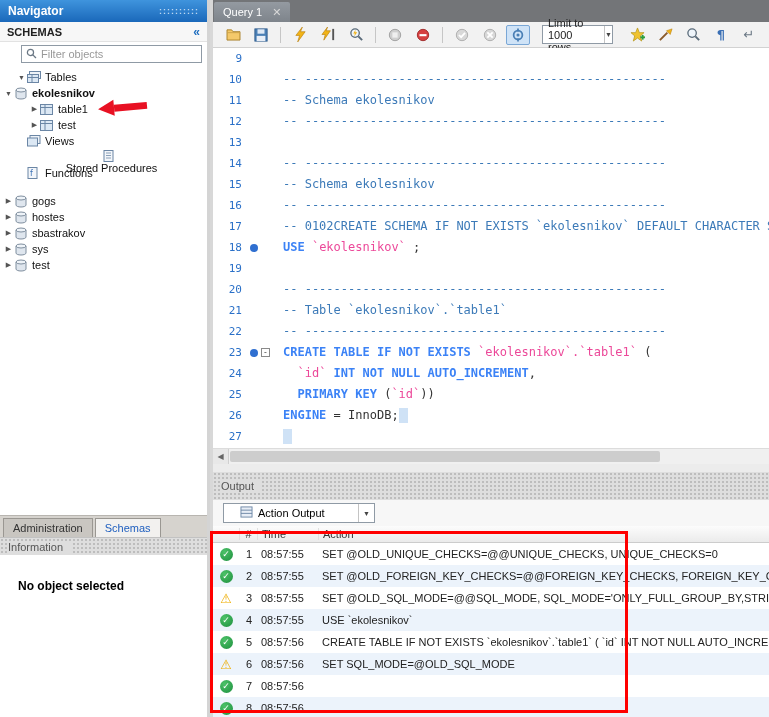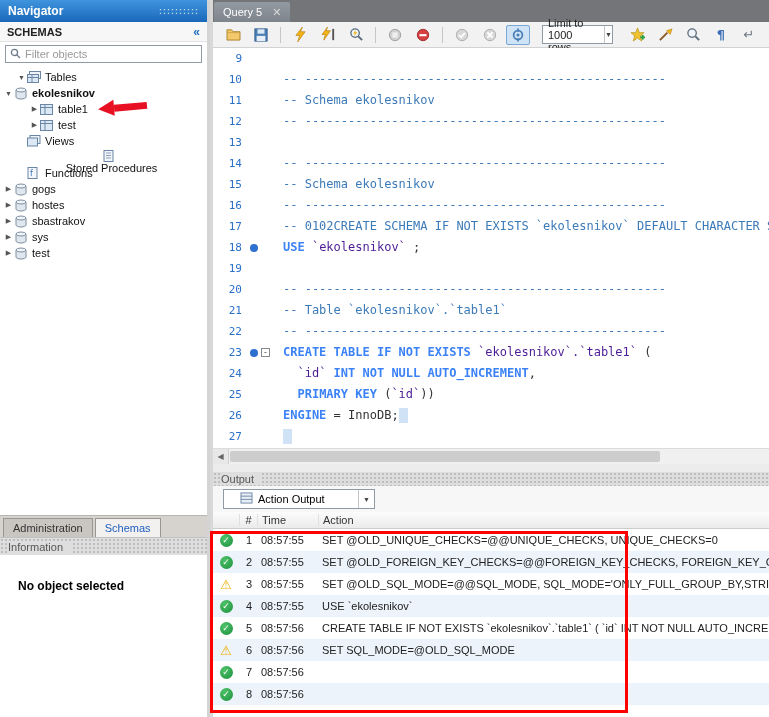--- a/index.html
+++ b/index.html
@@ -6,21 +6,21 @@
   html,body { width:769px; height:717px; overflow:hidden; }
   body { font-family:"Liberation Sans","DejaVu Sans",sans-serif; font-size:11px; background:#d8d8d8; position:relative; }
 
   
   .sidebar { position:absolute; left:0; top:0; width:210px; height:717px; background:#fff; display:flex; flex-direction:column; border-right:3px solid #d4d4d4; }
   .nav-title { height:22px; flex:none; background:linear-gradient(#3f94dd,#1a68ba); color:#fff; font-weight:bold; font-size:12px; display:flex; align-items:center; padding:0 8px; }
   .nav-title .dots { margin-left:auto; color:#bcd8f2; font-size:9px; letter-spacing:1px; }
   .schemas-bar { height:20px; flex:none; display:flex; align-items:center; padding:0 7px; font-weight:bold; font-size:11px; color:#222; background:#f7f7f7; border-bottom:1px solid #e2e2e2; }
   .collapse-ic { margin-left:auto; color:#1f6fc0; font-weight:bold; font-size:12px; cursor:pointer; }
   .filter-row { height:24px; flex:none; padding:3px 5px; background:#fff; }
-  .filter-box { height:18px; border:1px solid #8f9aa5; background:#fff; display:flex; align-items:center; padding:0 4px; gap:4px; }
+  .filter-box { height:18px; border:1px solid #8f9aa5; background:#fff; display:flex; align-items:center; padding:0 4px; gap:4px;margin-left:16px; }
   .filter-box input { border:none; outline:none; flex:1; font-size:11px; color:#444; font-family:inherit; }
   .filter-box input::placeholder { color:#999; }
   .tree { flex:1; position:relative; padding-top:3px; overflow:hidden; }
   .tree-row { height:16px; display:flex; align-items:center; cursor:default; }
   .tree-row .arr { width:11px; flex:none; text-align:center; color:#555; font-size:7px; }
   .tree-row .tic { width:15px; height:13px; flex:none; margin-right:3px; display:flex; align-items:center; }
   .tree-row .lbl { font-size:11px; color:#111; white-space:nowrap; }
   .tree-row .lbl.b { font-weight:bold; }
   .side-tabs { height:22px; flex:none; background:#d6d3ce; display:flex; align-items:flex-end; padding-left:3px; gap:2px; border-top:1px solid #b8b5b0; }
   .stab { padding:3px 9px 3px; font-size:11px; background:#c9c6c1; border:1px solid #9a9792; border-bottom:none; color:#333; cursor:pointer; }
@@ -53,30 +53,30 @@
   
   .editor { height:400px; flex:none; background:#fff; overflow:hidden; font-family:"DejaVu Sans Mono",monospace; font-size:12px; }
   .cl { display:flex; height:21px; line-height:21px; }
   .ln { width:34px; flex:none; text-align:right; padding-right:5px; color:#2a70c8; font-size:11px; }
   .mk { width:26px; flex:none; position:relative; }
   .mk .dot { position:absolute; left:3px; top:7px; width:8px; height:8px; border-radius:50%; background:#2f6fd0; }
   .mk .fold { position:absolute; left:14px; top:6px; width:9px; height:9px; border:1px solid #8a8a8a; background:#fff; font-size:8px; line-height:7px; text-align:center; color:#444; }
   .ct { white-space:pre; padding-left:10px; color:#333; }
   .tk-comment { color:#3c7ab8; }
   .tk-kw { color:#3b82f6; font-weight:bold; }
-  .tk-id { color:#4c1d95; }
+  .tk-id { color:#ec4899; }
   .tk-pl { color:#333; }
   .tk-sel { display:inline-block; width:9px; height:15px; background:#cfe2f6; vertical-align:middle; }
 
   .hscroll { height:16px; flex:none; background:#f0f0f0; border-top:1px solid #dcdcdc; position:relative; }
   .hs-left { position:absolute; left:0; top:0; width:16px; height:15px; display:flex; align-items:center; justify-content:center; color:#666; font-size:8px; background:#e8e8e8; border-right:1px solid #d0d0d0; cursor:pointer; }
   .hs-thumb { position:absolute; left:17px; top:2px; width:430px; height:11px; background:#cdcdcd; border-radius:2px; cursor:pointer; }
 
   .splitter { height:8px; flex:none; background:#ececec; }
-  .out-header { height:14px; flex:none; display:flex; align-items:center; padding:0 8px; color:#555; font-size:11px; background:#dedede; background-image:radial-gradient(#bdbdbd 1px, rgba(0,0,0,0) 1.2px); background-size:4px 4px; }
+  .out-header { height:28px; flex:none; display:flex; align-items:center; padding:0 8px; color:#555; font-size:11px; background:#dedede; background-image:radial-gradient(#bdbdbd 1px, rgba(0,0,0,0) 1.2px); background-size:4px 4px; }
   .out-header span { background:#dedede; padding-right:8px; }
   .out-toolbar { height:26px; flex:none; background:#f7f7f7; display:flex; align-items:center; padding-left:10px; }
   .odrop { width:152px; height:20px; border:1px solid #8f9aa5; background:#fff; display:flex; align-items:center; gap:5px; padding-left:16px; font-size:11px; cursor:pointer; }
   .odrop .oarr { margin-left:auto; width:16px; align-self:stretch; border-left:1px solid #c4c4c4; display:flex; align-items:center; justify-content:center; font-size:7px; color:#444; }
   .thead { height:17px; flex:none; display:flex; align-items:center; background:linear-gradient(#fcfcfc,#ebebeb); border-bottom:1px solid #ccc; font-size:11px; color:#333; }
   .th-ic { width:26px; flex:none; }
   .th-num { width:18px; flex:none; text-align:center; border-left:1px solid #e0e0e0; }
   .th-time { width:61px; flex:none; padding-left:4px; border-left:1px solid #e0e0e0; }
   .th-act { flex:1; padding-left:4px; border-left:1px solid #e0e0e0; }
   .rows { flex:1; background:#fff; overflow:hidden; }
@@ -183,21 +183,21 @@
       <div class="tree-row" style="padding-left: 16px;">
         <span class="arr"></span>
         <span class="tic">
           <svg width="13" height="12" viewBox="0 0 13 12">
             <rect x="1" y="0.5" width="9" height="11" fill="#f3f6fa" stroke="#6b86a5"></rect>
             <text x="3" y="9" font-size="8" fill="#3a6fb5" font-family="DejaVu Sans">f</text>
           </svg>
         </span>
         <span class="lbl">Functions</span>
       </div>
-      <div class="tree-row" style="padding-left: 3px;">
+      <div class="tree-row" style="padding-left: 3px; margin-top: 12px;">
         <span class="arr">▶</span>
         <span class="tic">
           <svg width="14" height="13" viewBox="0 0 14 13">
             <path d="M2 3v7c0 1.2 2.2 2 5 2s5-.8 5-2V3" fill="#dfe6ee" stroke="#7f8e9e"></path>
             <ellipse cx="7" cy="3" rx="5" ry="2" fill="#eef3f8" stroke="#7f8e9e"></ellipse>
           </svg>
         </span>
         <span class="lbl">gogs</span>
       </div>
       <div class="tree-row" style="padding-left: 3px;">
@@ -254,21 +254,21 @@
 </div>
 
 <div class="red-arrow">
   <span class="head"></span>
   <span class="tail"></span>
 </div>
 
 <div class="main">
   <div class="tabstrip">
     <div class="qtab">
-      <span>Query 5</span>
+      <span>Query 1</span>
       <span class="x">✕</span>
     </div>
   </div>
   <div class="toolbar">
     <span id="tb-left" style="display:flex;align-items:center;gap:4px;">
         <span class="tbtn">
           <svg width="15" height="13" viewBox="0 0 16 14">
             <path d="M1 2h5l1.5 2H15v9H1z" fill="#f4c96b" stroke="#a98028"></path>
             <path d="M1 5h14" stroke="#caa24a" fill="none"></path>
           </svg>

